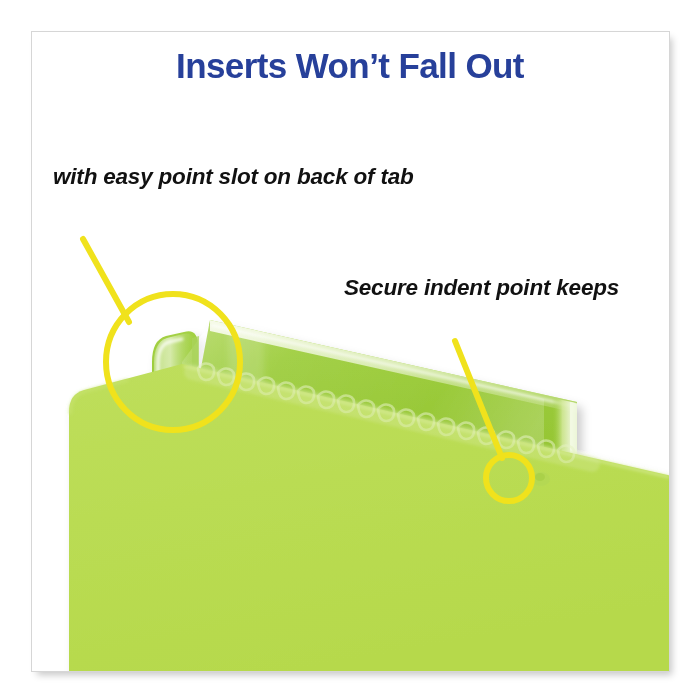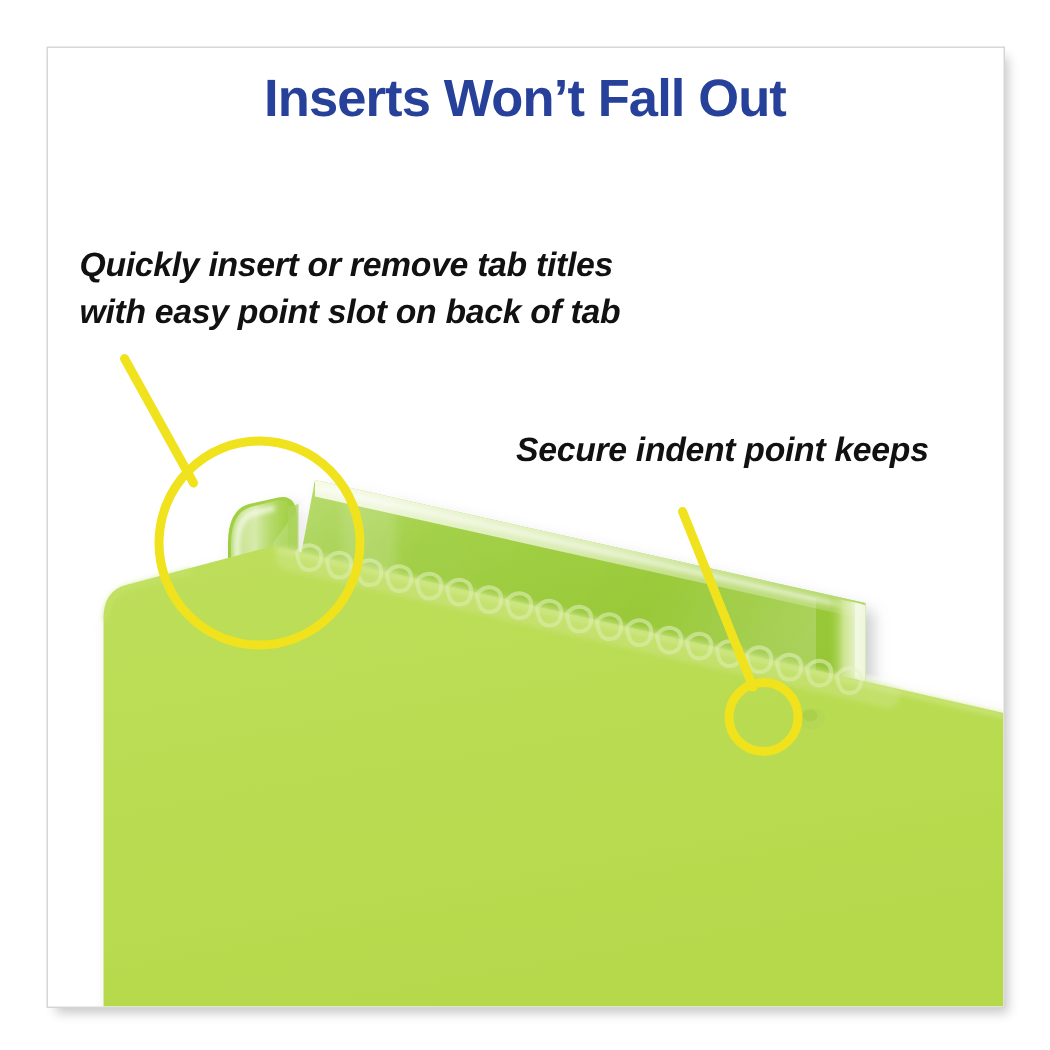--- a/index.html
+++ b/index.html
@@ -60,21 +60,21 @@
     font-family: "Liberation Sans", sans-serif;
     font-style: italic;
     font-weight: bold;
     font-size: 22.5px;
     line-height: 31px;
     color: #111111;
     letter-spacing: -0.2px;
     white-space: nowrap;
   }
   #caption-left  { left: 53px;  top: 161px; }
-  #caption-right { left: 344px; top: 272px; margin-top: 12px; }
+  #caption-right { left: 344px; top: 272px; }
 
   
   #artwork {
     position: absolute;
     left: 0;
     top: 0;
     width: 637px;
     height: 639px;
   }
 
@@ -234,21 +234,20 @@
             <ellipse cx="509" cy="447" rx="9" ry="7" fill="#A9D258" opacity="0.55"></ellipse>
             <ellipse cx="508" cy="445" rx="5" ry="4" fill="#8FBE36" opacity="0.55"></ellipse>
           </g>
         </g>
       </g>
     </svg>
 
     <div id="headline" style="left:-32px; top:14px;">Inserts Won’t Fall Out</div>
 
     <div id="caption-left" class="caption" style="left:21px; top:129px;">
-      <div>Quickly insert or remove tab titles</div>
       <div>with easy point slot on back of tab</div>
     </div>
 
     <div id="caption-right" class="caption" style="left:312px; top:240px;">
       <div>Secure indent point keeps</div>
     </div>
 
     <svg id="callouts" viewBox="0 0 700 700" style="left:-32px; top:-32px;">
 
       <g>

